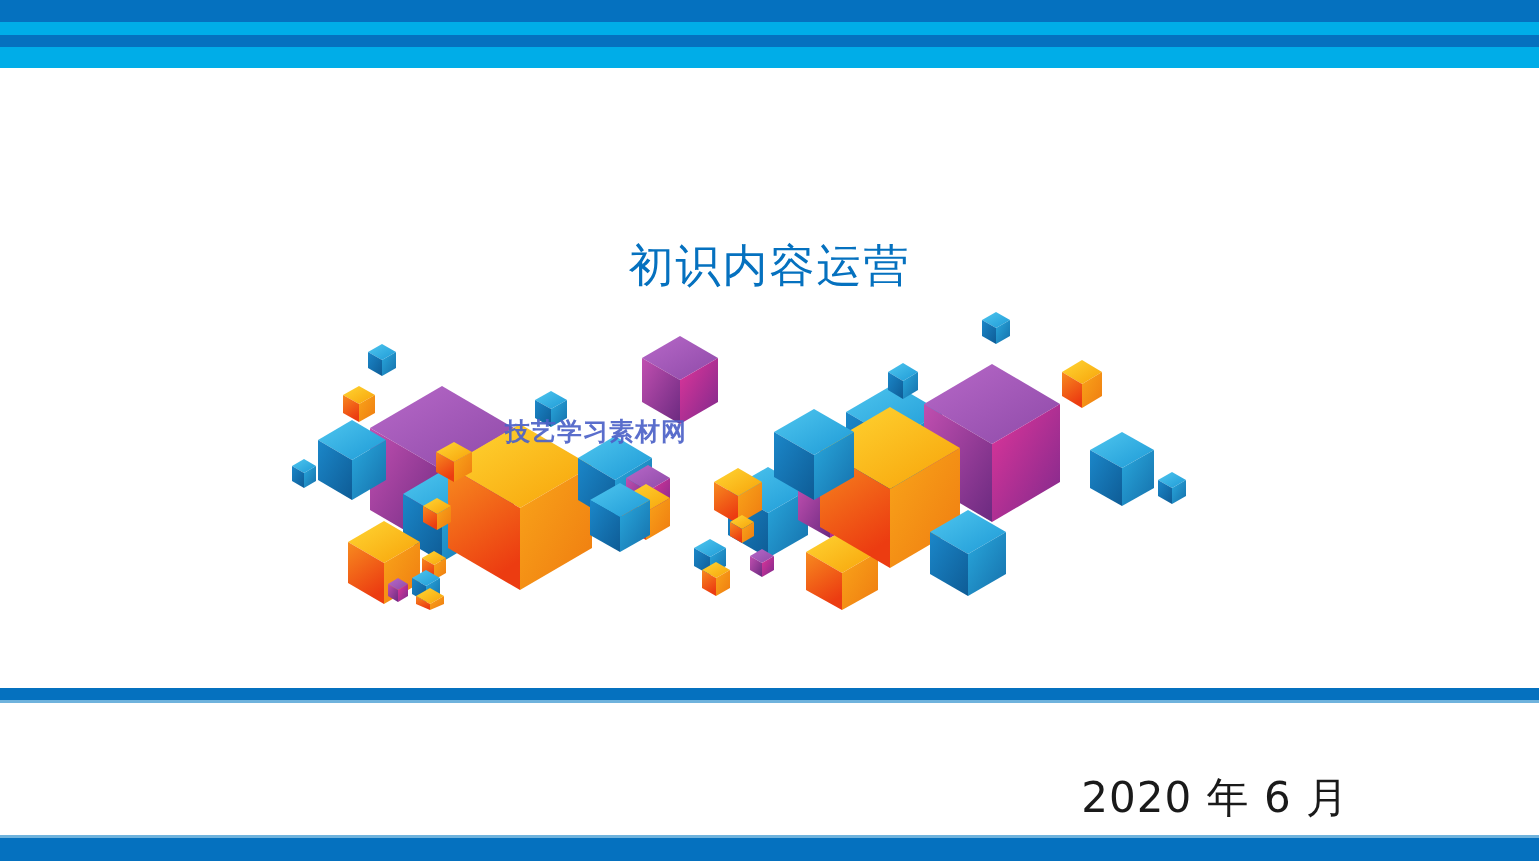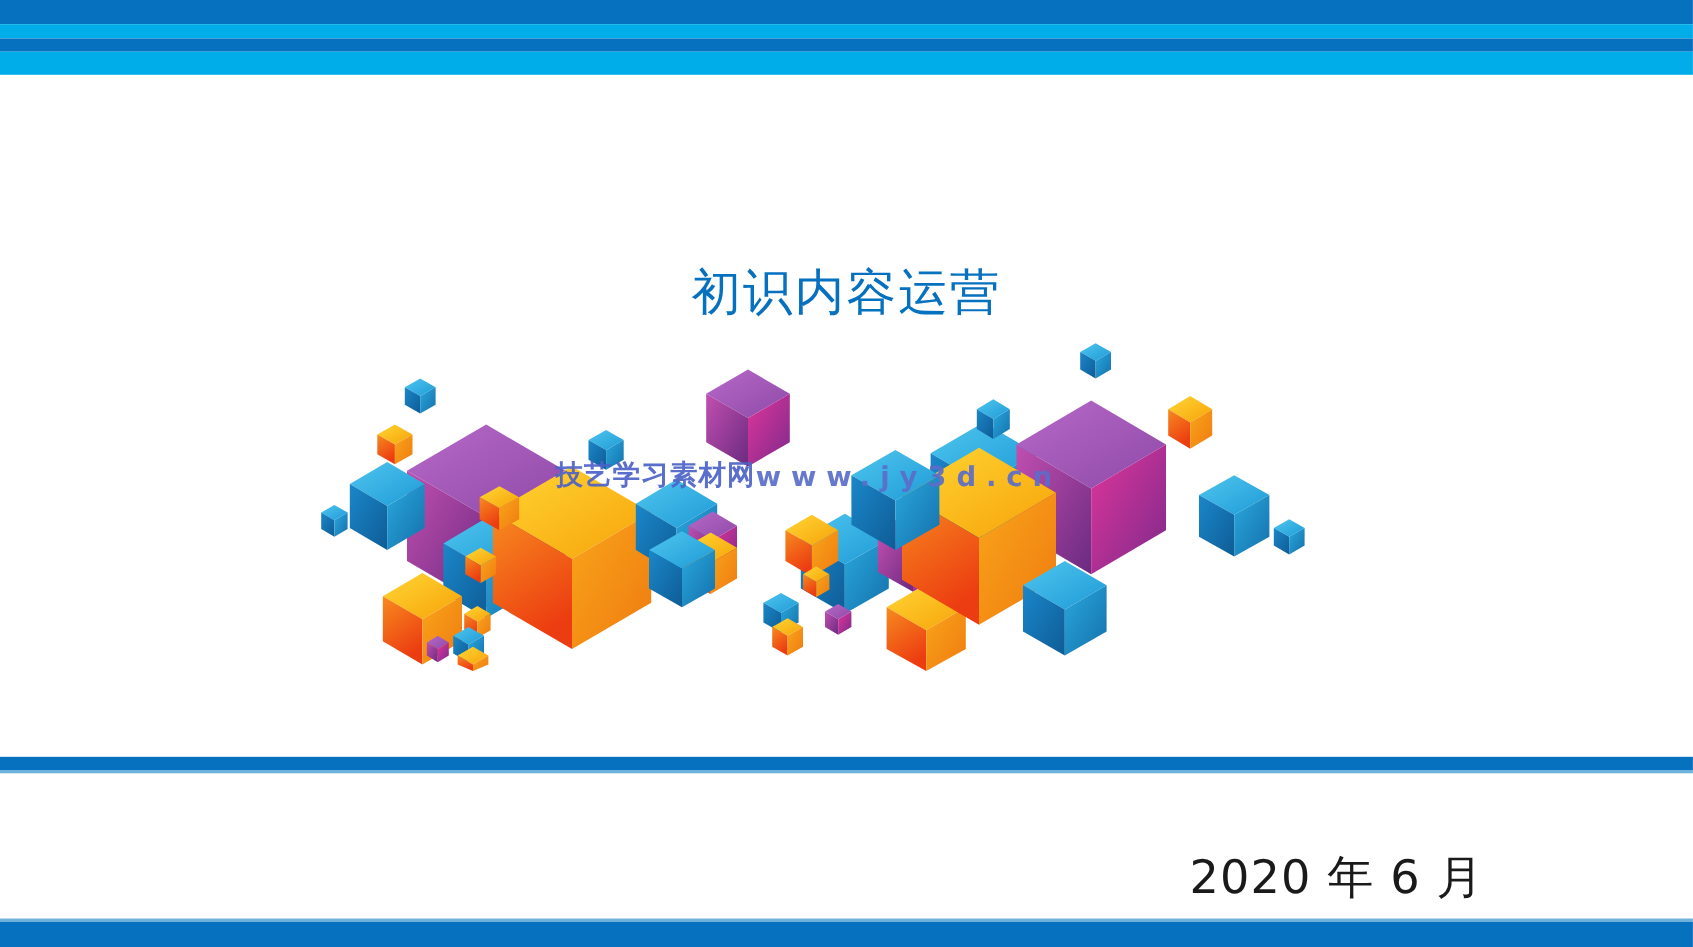--- a/index.html
+++ b/index.html
@@ -371,21 +371,20 @@
       <g>
         <polygon points="484,132 524,109 564,132 524,155" fill="url(#bTop)"></polygon>
         <polygon points="484,132 524,155 524,200 484,177" fill="url(#bLeft)"></polygon>
         <polygon points="524,155 564,132 564,177 524,200" fill="url(#bRight)"></polygon>
       </g>
     </svg>
   </div>
 
   <div class="watermark">
     <span class="wm-brand">技艺学习素材网</span>
-    <span class="wm-url">www.jy3d.cn</span>
   </div>
 
   <div class="band band-mid-1"></div>
   <div class="band band-mid-2"></div>
 
   <div class="date">2020 年 6 月</div>
 
   <div class="band band-bot-1"></div>
   <div class="band band-bot-2"></div>
 

